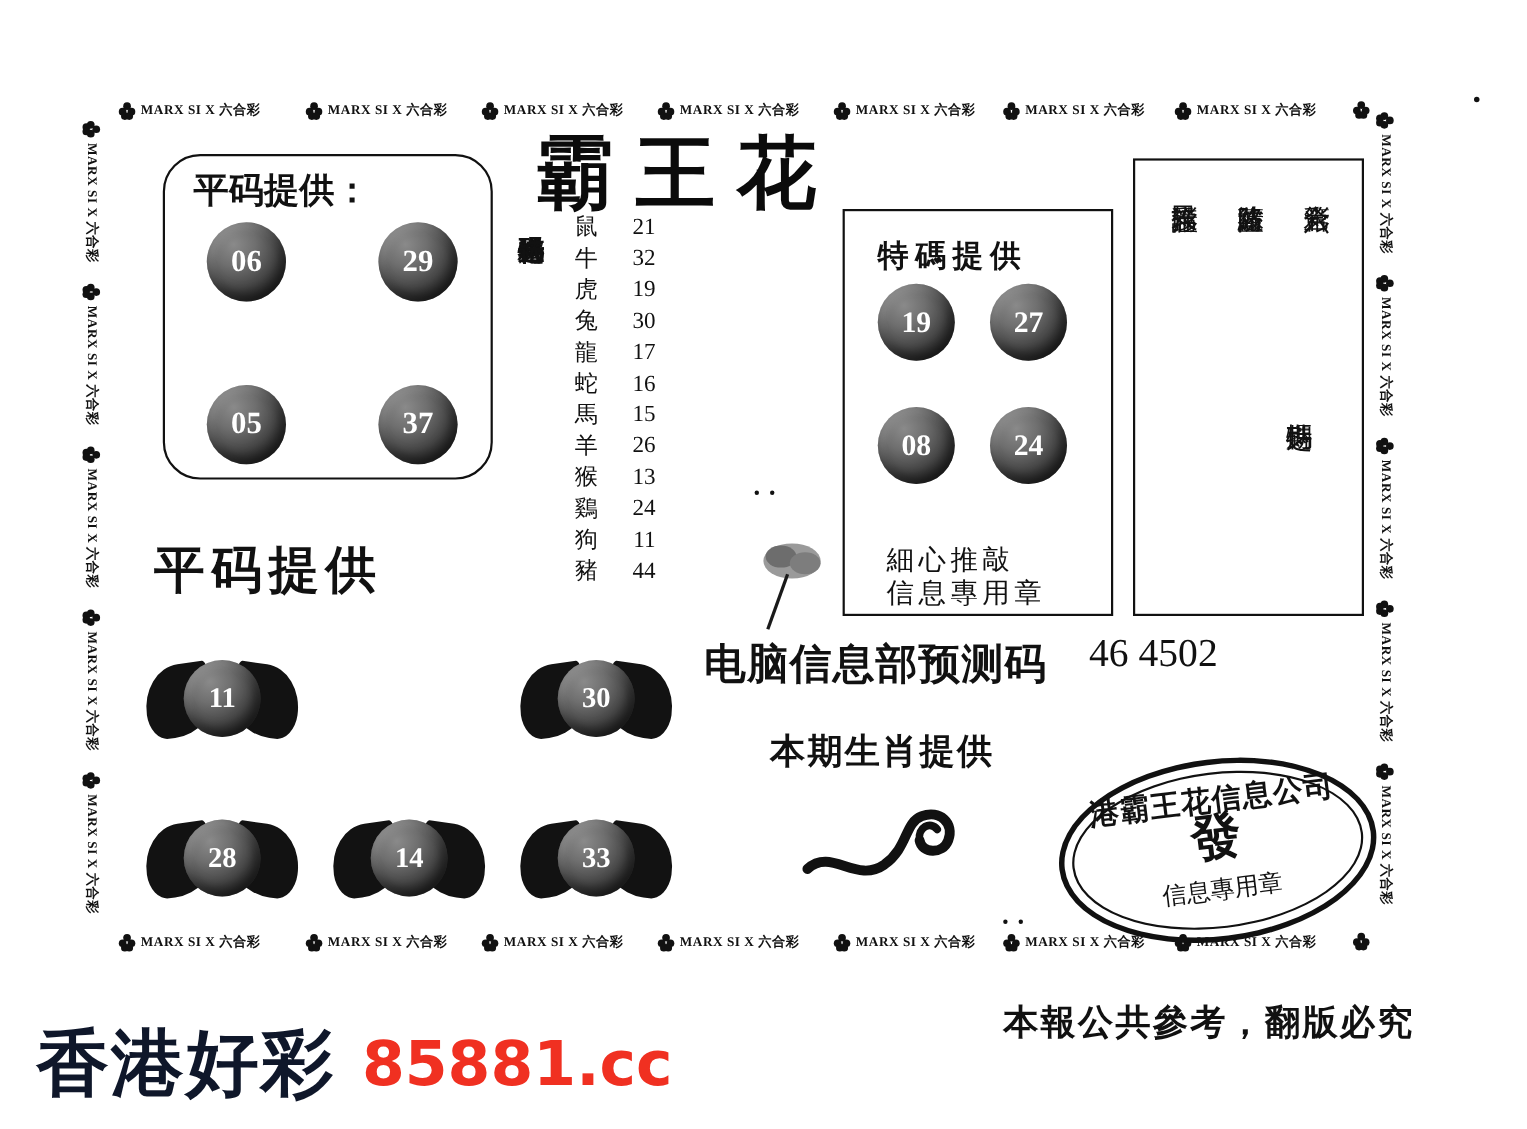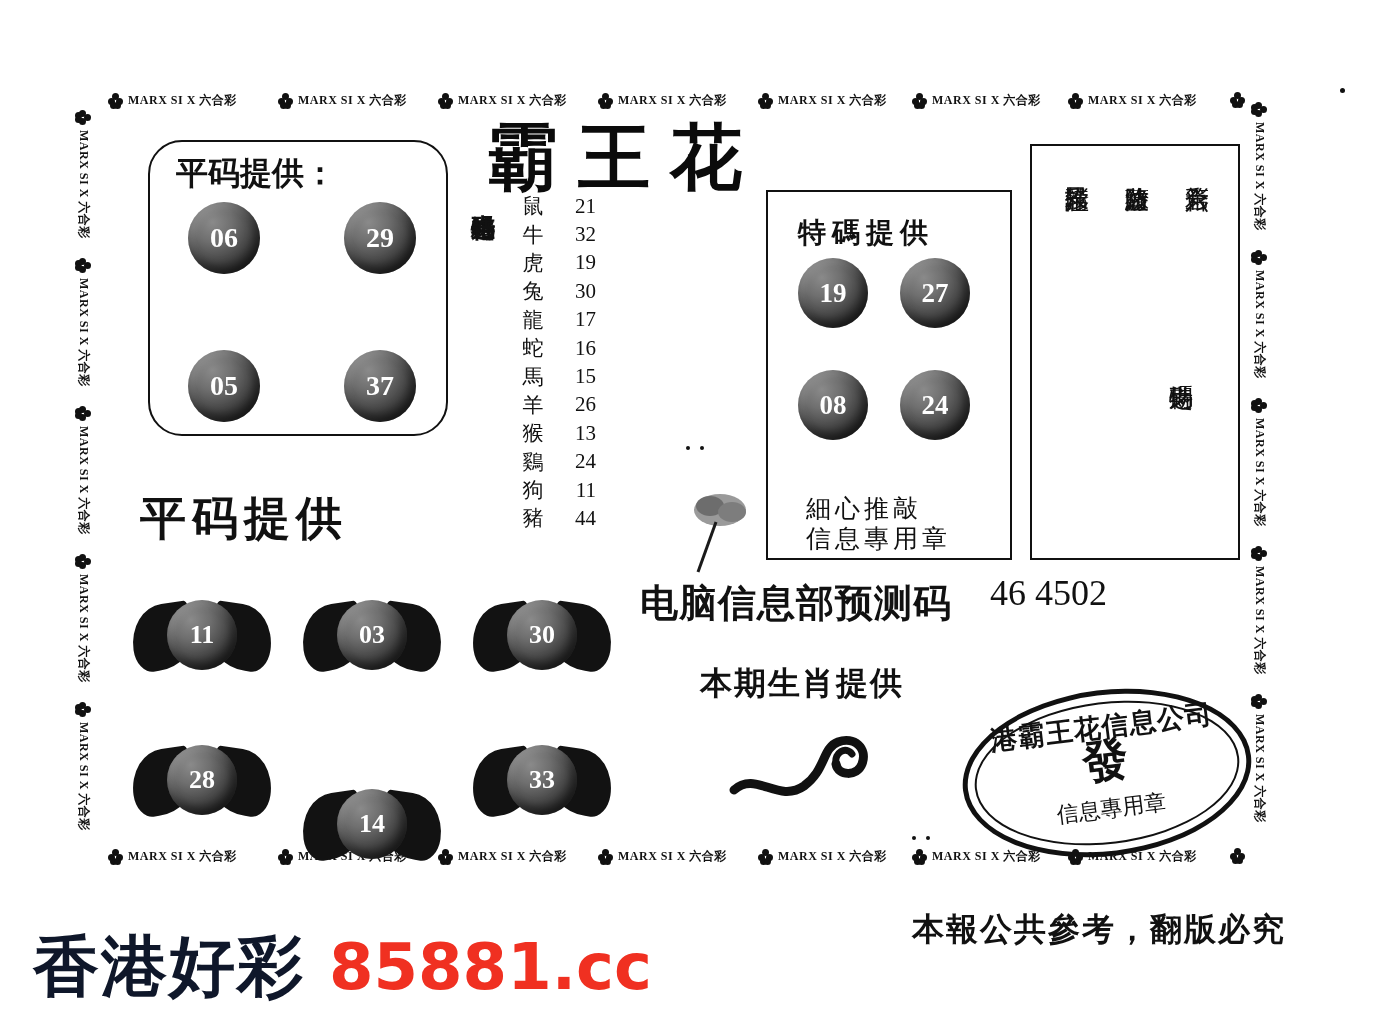--- a/index.html
+++ b/index.html
@@ -105,21 +105,21 @@
   .banner{
     position:absolute;left:0;bottom:0;width:1388px;height:118px;
     display:flex;align-items:center;
   }
   .banner .b1{
     font-family:"DejaVu Sans","Liberation Sans",sans-serif;font-weight:bold;
     font-size:66px;color:#0f172a;margin-left:33px;letter-spacing:2px;
   }
   .banner .b2{
     font-family:"DejaVu Sans","Liberation Sans",sans-serif;font-weight:bold;
-    font-size:64px;color:#f03021;margin-left:24px;letter-spacing:0px;
+    font-size:56px;color:#f03021;margin-left:24px;letter-spacing:0px;
   }
 
   .noise{position:absolute;background:#111;border-radius:50%;}
 </style>
 </head>
 <body>
 
 <div class="sheet">
 
   <div class="border-token" style="left:108px;top:92px;">
@@ -481,36 +481,31 @@
   <div class="vtext" style="position:absolute;left:1062px;top:168px;font-size:24px;line-height:30px;">請彩民投注</div>
   <div class="vtext" style="position:absolute;left:1166px;top:366px;font-size:24px;line-height:30px;">期之特碼</div>
 
   <div class="cn" style="position:absolute;left:140px;top:488px;font-size:46px;font-weight:bold;letter-spacing:6px;">平码提供</div>
 
   <div class="wingball" style="left:132px;top:600px;">
     <div class="wl"></div>
     <div class="wr"></div>
     <div class="ball">11</div>
   </div>
-  <div class="wingball" style="left:302px;top:600px;">
-    <div class="wl"></div>
-    <div class="wr"></div>
-    <div class="ball">03</div>
-  </div>
   <div class="wingball" style="left:472px;top:600px;">
     <div class="wl"></div>
     <div class="wr"></div>
     <div class="ball">30</div>
   </div>
   <div class="wingball" style="left:132px;top:745px;">
     <div class="wl"></div>
     <div class="wr"></div>
     <div class="ball">28</div>
   </div>
-  <div class="wingball" style="left:302px;top:789px;">
+  <div class="wingball" style="left:302px;top:745px;">
     <div class="wl"></div>
     <div class="wr"></div>
     <div class="ball">14</div>
   </div>
   <div class="wingball" style="left:472px;top:745px;">
     <div class="wl"></div>
     <div class="wr"></div>
     <div class="ball">33</div>
   </div>
 

